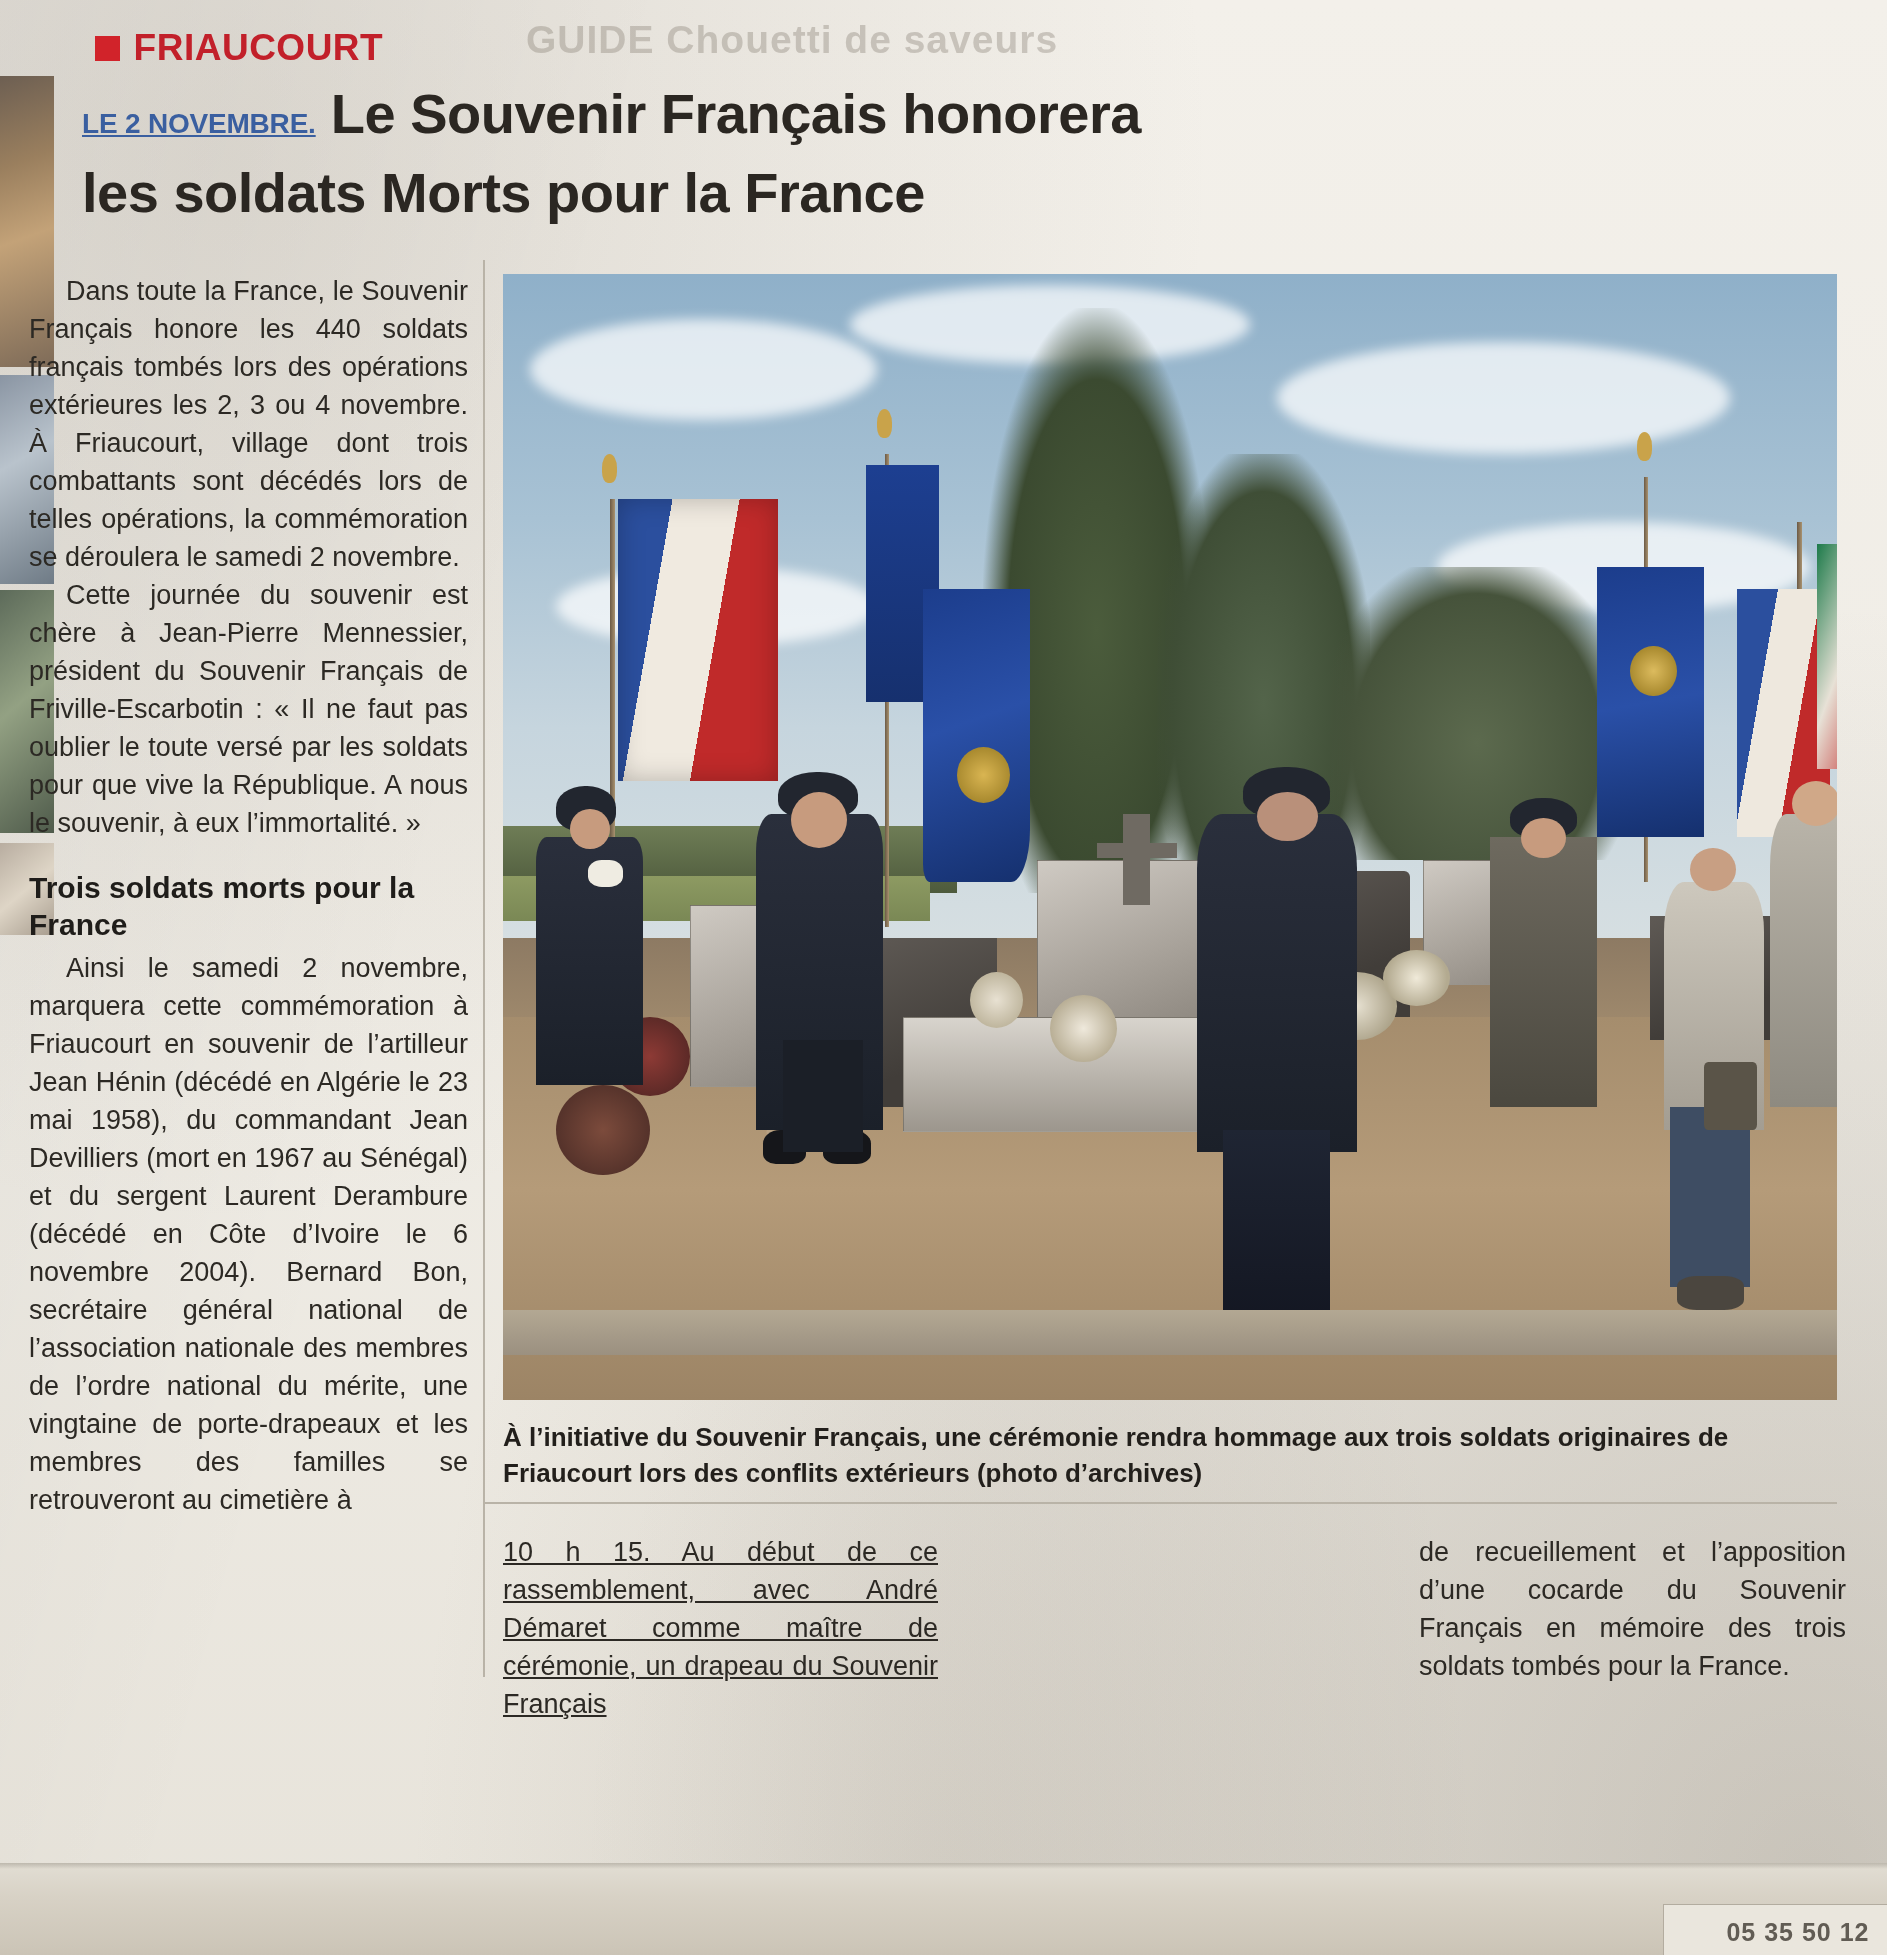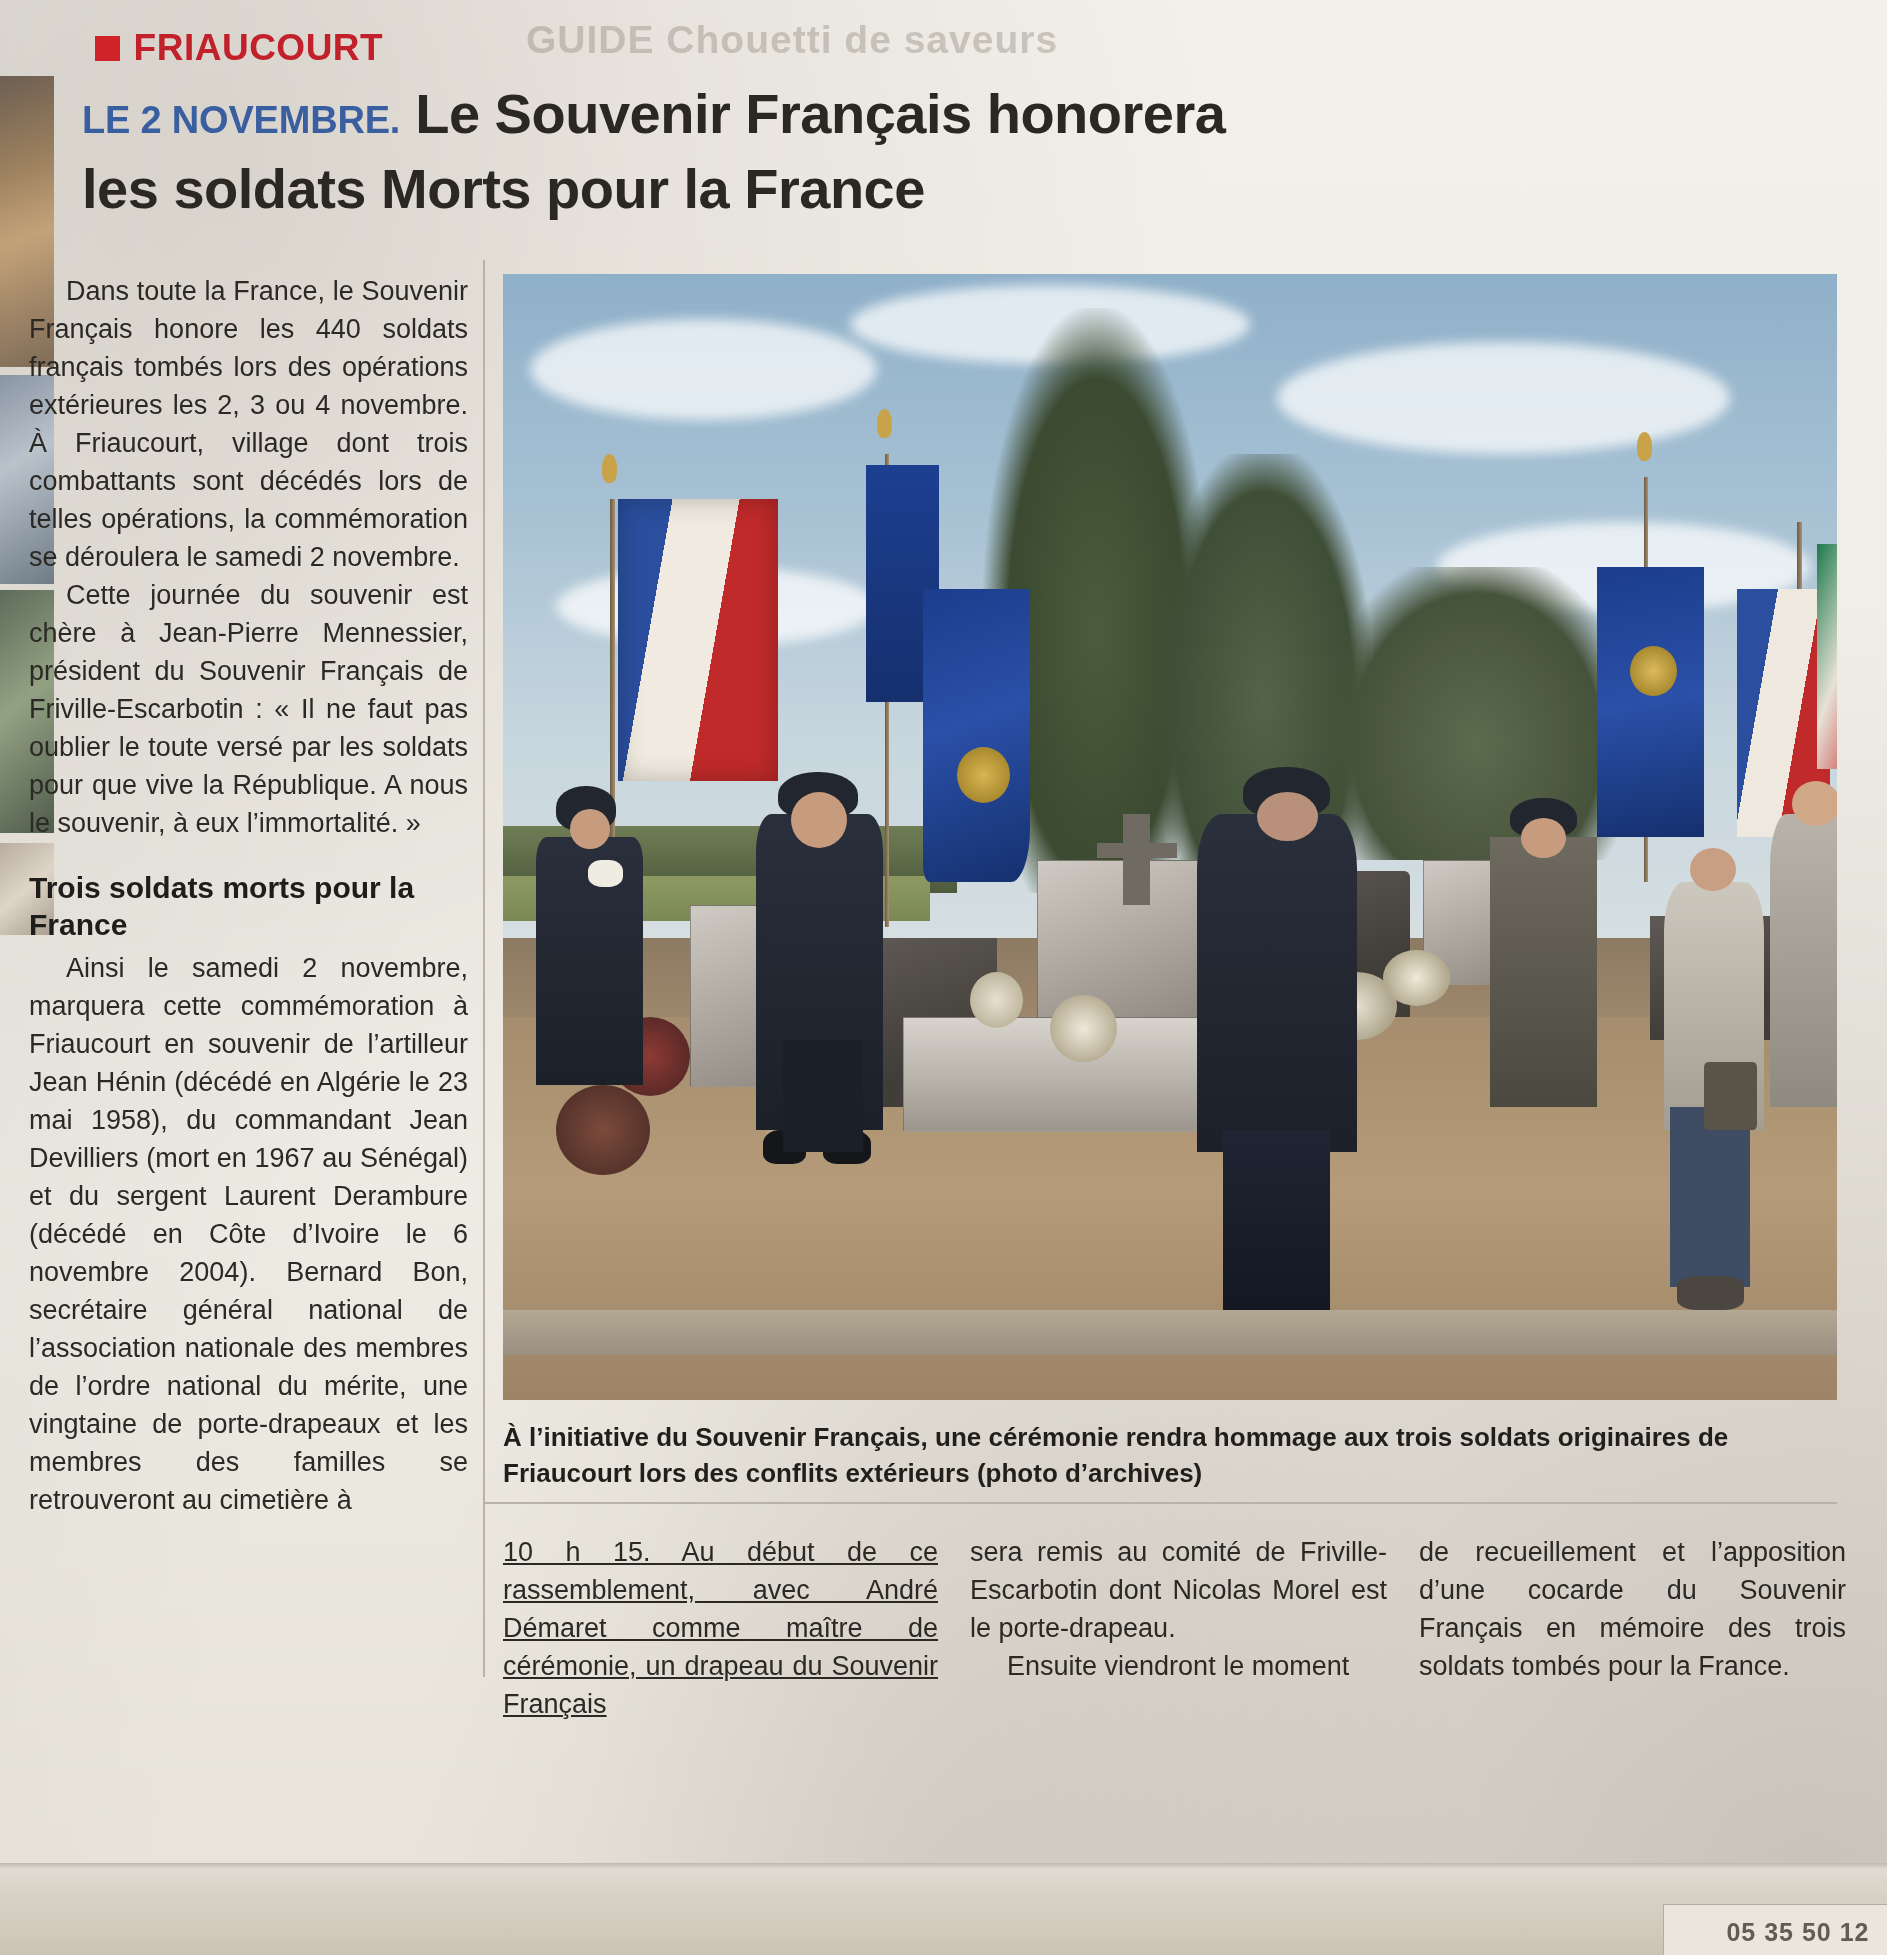--- a/index.html
+++ b/index.html
@@ -134,23 +134,24 @@
   }
   #headline .line1 {
     font-size: 56px;
     line-height: 68px;
     font-weight: bold;
     color: #2b2722;
     letter-spacing: -0.5px;
   }
   #headline .kick-date {
     color: #3a5fa0;
-    font-size: 38px;
+    font-size: 28px;
     font-weight: bold;
     letter-spacing: -0.2px;
+    text-decoration: underline;
   }
   #headline .line2 {
     font-size: 56px;
     line-height: 66px;
     font-weight: bold;
     color: #2b2722;
     letter-spacing: -0.5px;
     margin-top: 1.9px;
   }
   
@@ -491,24 +492,20 @@
 
       <div style="position:absolute;left:0;top:92%;width:100%;height:4%;background:linear-gradient(180deg,#b3a893,#9b9080);"></div>
     </div>
   </div>
 
   <div id="caption">À l’initiative du Souvenir Français, une cérémonie rendra hommage aux trois soldats originaires de Friaucourt lors des conflits extérieurs (photo d’archives)</div>
 
   <div class="bcol" id="bcol1">
     <p>10 h 15. Au début de ce rassemblement, avec André Démaret comme maître de cérémonie, un drapeau du Souvenir Français</p>
   </div>
-  <div class="bcol" id="bcol2">
-    <p>sera remis au comité de Friville-Escarbotin dont Nicolas Morel est le porte-drapeau.</p>
-    <p class="ind">Ensuite viendront le moment</p>
-  </div>
   <div class="bcol" id="bcol3">
     <p>de recueillement et l’apposition d’une cocarde du Souvenir Français en mémoire des trois soldats tombés pour la France.</p>
   </div>
 
   <div id="bottom-edge"></div>
 
   <div id="phone-box"></div>
   <div id="phone-frag">05 35 50 12</div>
 
 </div>

